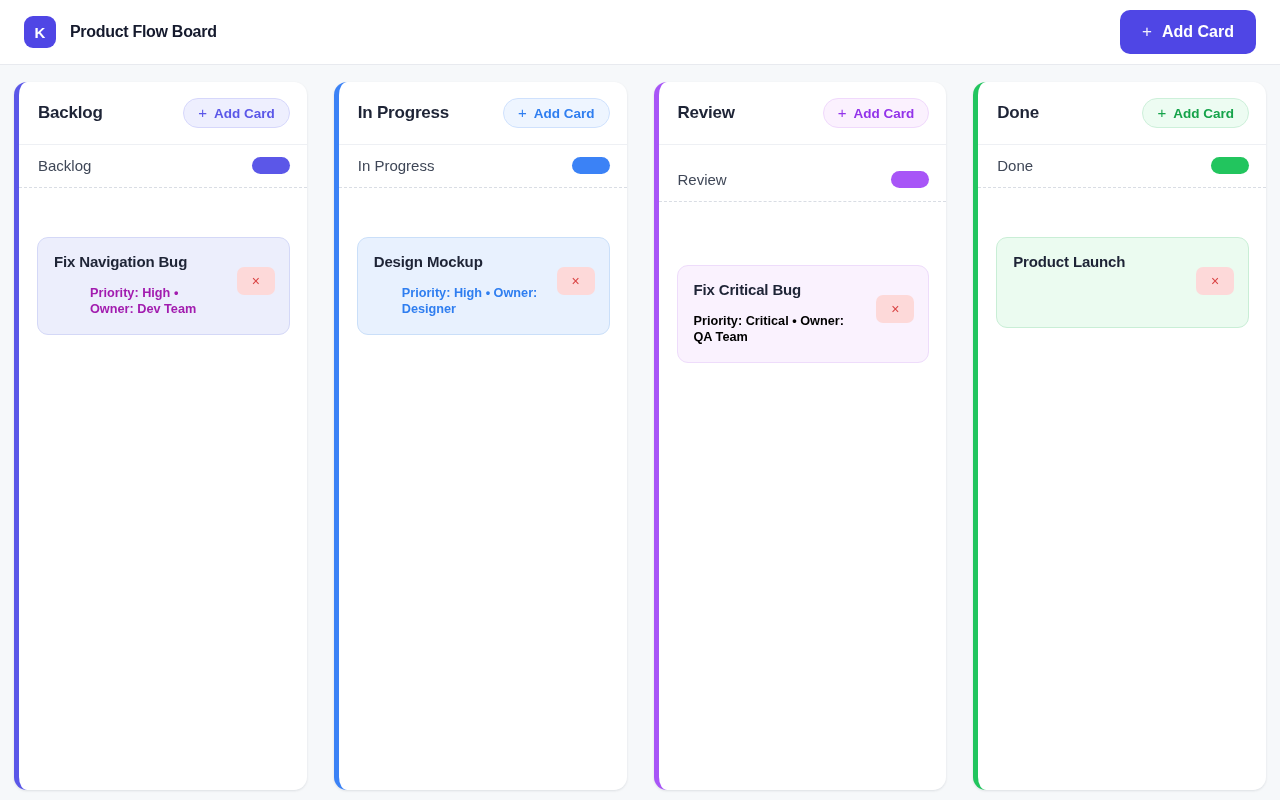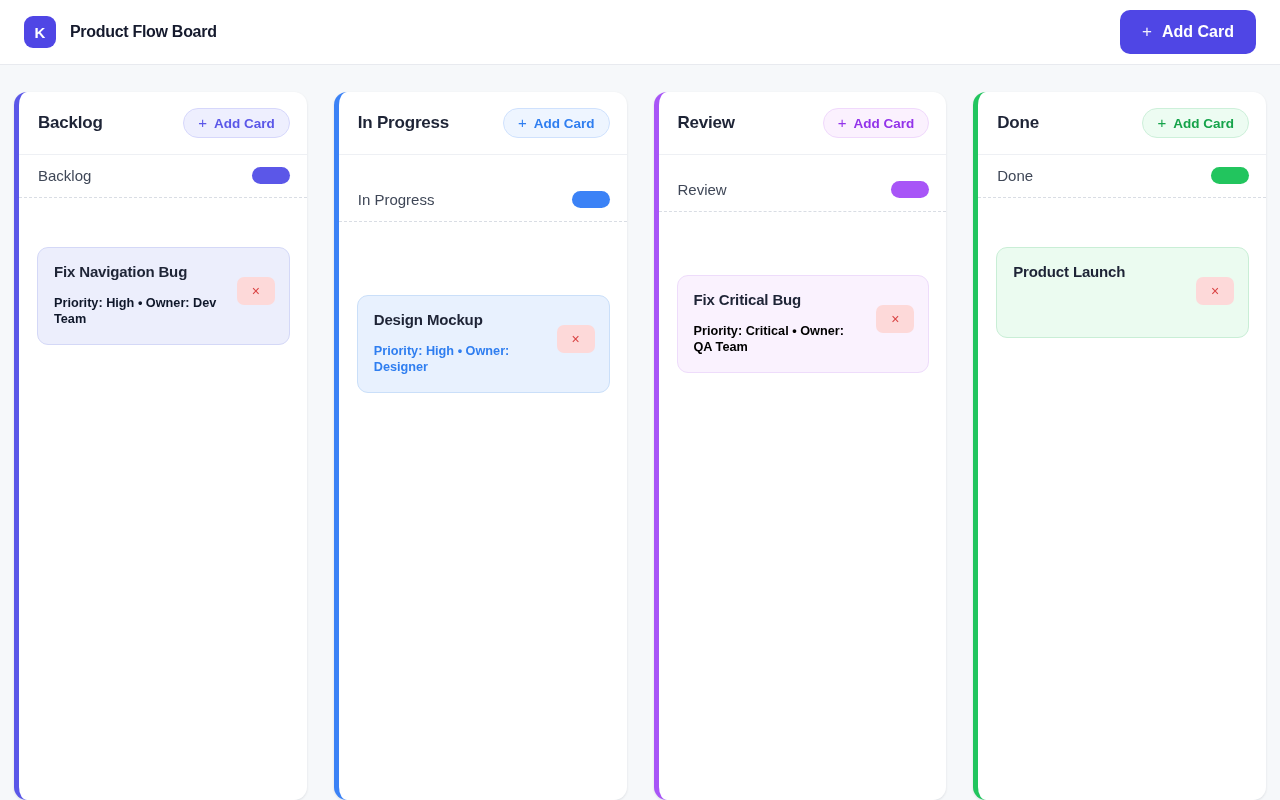--- a/index.html
+++ b/index.html
@@ -80,21 +80,21 @@
     display: block;
     margin-top: -1px;
   }
 
   
   .board {
     display: flex;
     gap: 27px;
     padding: 17px 14px 0 14px;
     height: 735px;
-    align-items: flex-end;
+    align-items: flex-start;
   }
 
   .column {
     width: 296px;
     height: 708px;
     background: #ffffff;
     border-radius: 13px;
     border-left-width: 5px;
     border-left-style: solid;
     box-shadow: 0 1px 3px rgba(17,24,39,.07), 0 1px 2px rgba(17,24,39,.04);
@@ -233,44 +233,44 @@
       </button>
     </div>
     <div class="col-subrow">
       <div class="col-subtitle">Backlog</div>
       <div class="status-pill" style="background:#5b57e8;"></div>
     </div>
     <div class="col-body">
 
       <div class="card" style="background:#eceefc;border-color:#d4d8f7;">
         <div class="card-title">Fix Navigation Bug</div>
-        <div class="card-meta" style="color:#0f172a;">Priority: High • Owner: Dev Team</div>
+        <div class="card-meta" style="color:#a21caf;margin-left:36px;">Priority: High • Owner: Dev Team</div>
         <button class="card-delete">
           <span>×</span>
         </button>
       </div>
     </div>
     </div>
-    <div class="column" style="border-left-color: rgb(59, 130, 246); gap: 24px;">
+    <div class="column" style="border-left-color: rgb(59, 130, 246);">
     <div class="col-head">
       <div class="col-title">In Progress</div>
       <button class="btn-ghost" style="background:#eef5ff;border-color:#cfe1fd;color:#2f7ef0;">
         <span class="plus-glyph">+</span>
         <span>Add Card</span>
       </button>
     </div>
     <div class="col-subrow">
       <div class="col-subtitle">In Progress</div>
       <div class="status-pill" style="background:#3b82f6;"></div>
     </div>
     <div class="col-body">
 
       <div class="card" style="background:#e8f1fe;border-color:#cadff9;padding-left:16px;">
         <div class="card-title">Design Mockup</div>
-        <div class="card-meta" style="color:#2f7ef0;">Priority: High • Owner: Designer</div>
+        <div class="card-meta" style="color:#2f7ef0;margin-left:28px;">Priority: High • Owner: Designer</div>
         <button class="card-delete">
           <span>×</span>
         </button>
       </div>
     </div>
     </div>
     <div class="column" style="border-left-color: rgb(168, 85, 247); gap: 14px;">
     <div class="col-head">
       <div class="col-title">Review</div>
       <button class="btn-ghost" style="background:#fbf1fe;border-color:#f0d9fc;color:#9333ea;">

